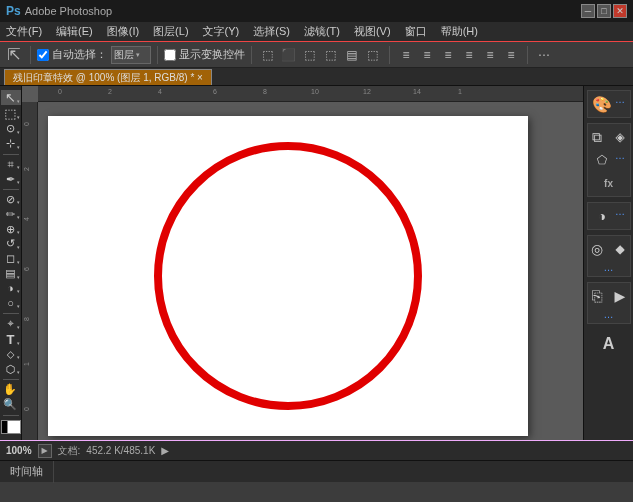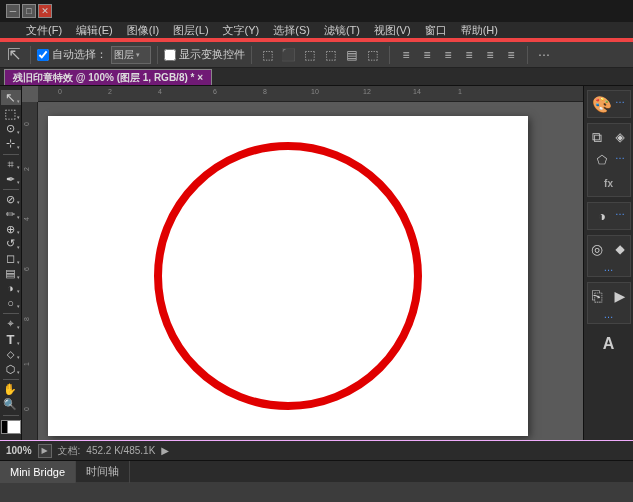--- a/index.html
+++ b/index.html
@@ -39,23 +39,23 @@
       color: #ccc;
       cursor: pointer;
     }
 
     
     #menu-bar {
       height: 20px;
       background: #2b2b2b;
       display: flex;
       align-items: center;
-      padding: 0 20px;
+      padding: 0 0;
       gap: 2px;
-      border-bottom: 4px solid #ef4444;
+      border-bottom: 1px solid #ef4444;
     }
     .menu-item {
       padding: 2px 6px;
       font-size: 11px;
       color: #ccc;
       cursor: pointer;
       white-space: nowrap;
     }
 
     
@@ -133,23 +133,22 @@
       border-bottom: none;
       padding: 0 8px;
       font-size: 10px;
       color: #ddd;
       cursor: pointer;
       display: flex;
       align-items: center;
       white-space: nowrap;
     }
     .doc-tab.active {
-      background: #701a75;
+      background: #a16207;
       border-color: #888;
-      font-weight: bold;
     }
 
     
     #main-area {
       display: flex;
       height: calc(502px - 22px - 20px - 26px - 18px - 20px - 22px);
       position: relative;
     }
 
     
@@ -327,20 +326,24 @@
       background: #4a4a4a;
       color: #fff;
     }
 
     
   </style>
 </head>
 <body>
 
 <div id="title-bar">
+  <div style="display:flex;align-items:center;gap:4px;">
+    <span style="font-weight:bold;font-size:12px;color:#4a9fd4;">Ps</span>
+    <span style="color:#aaa;font-size:11px;">Adobe Photoshop</span>
+  </div>
   <div class="win-controls">
     <div class="win-btn">─</div>
     <div class="win-btn">□</div>
     <div class="win-btn" style="background:#c0392b;">✕</div>
   </div>
 </div>
 
 <div id="menu-bar">
   <span class="menu-item">文件(F)</span>
   <span class="menu-item">编辑(E)</span>
@@ -576,15 +579,14 @@
   <span class="status-zoom">100%</span>
   <div style="width:14px;height:14px;border:1px solid #666;background:#3a3a3a;display:flex;align-items:center;justify-content:center;cursor:pointer;">
     <span style="font-size:8px;color:#aaa;">▶</span>
   </div>
   <span>文档:</span>
   <span>452.2 K/485.1K</span>
   <span style="cursor:pointer;">▶</span>
 </div>
 
 <div id="bottom-tabs">
-  <div class="bottom-tab active">Mini Bridge</div>
   <div class="bottom-tab">时间轴</div>
 </div>
 
 </body></html>

